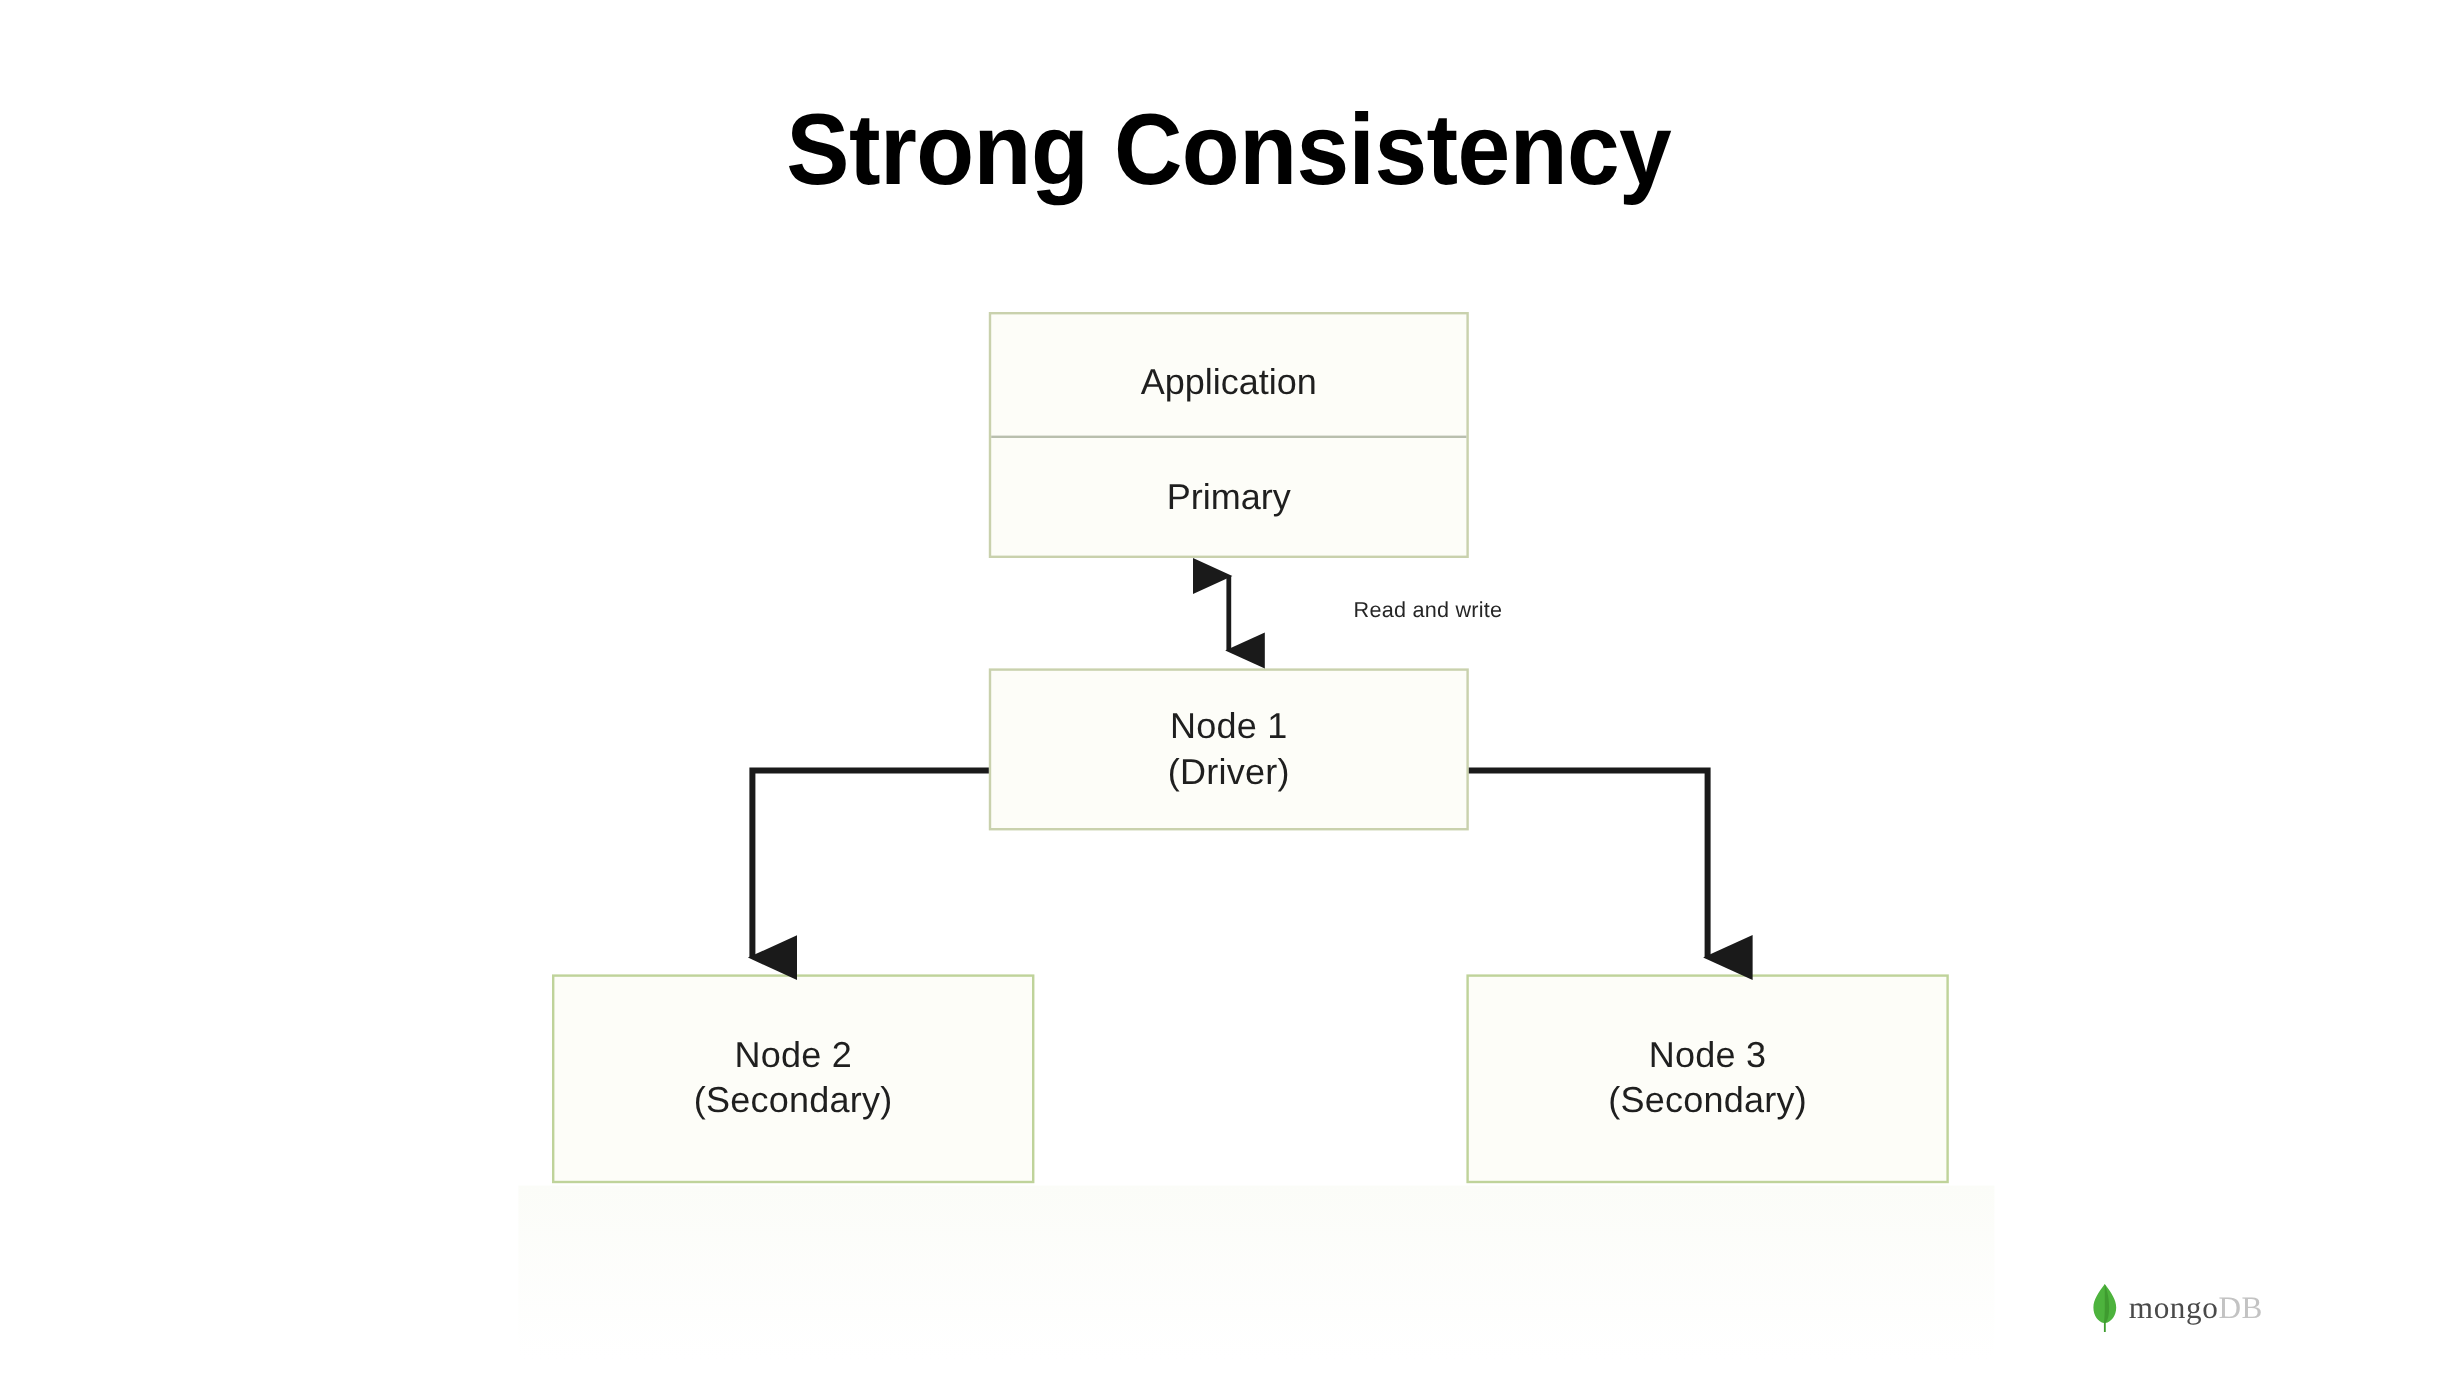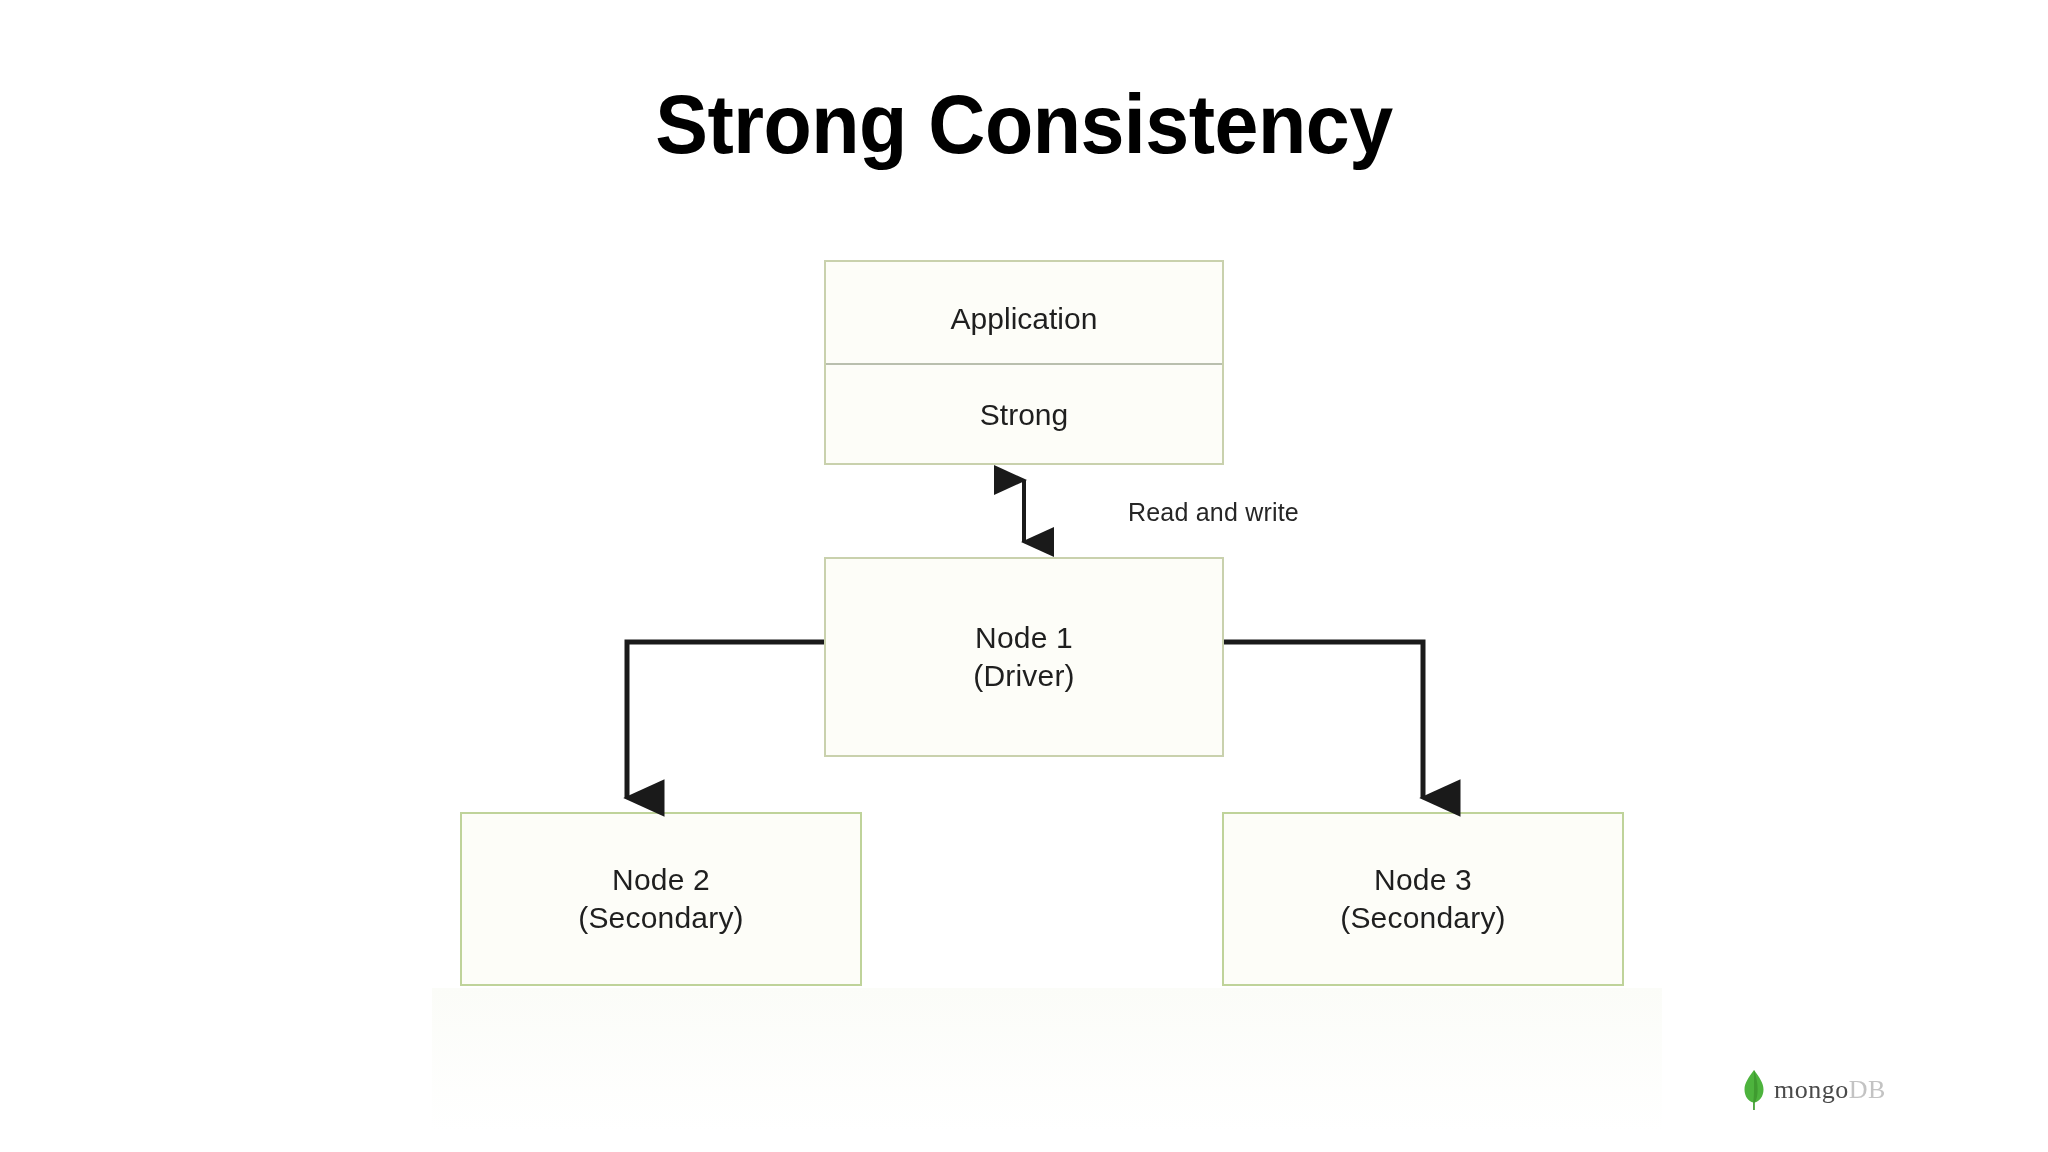--- a/index.html
+++ b/index.html
@@ -92,40 +92,40 @@
     justify-content: center;
     font-size: 30px;
     color: #1f1f1f;
     border: 0;
     background: transparent;
   }
   #box-application { top: 0;   height: 114px; justify-content: center; }
   #box-driver      { top: 101px; height: 102px; border-top: 2px solid #b9bfae; }
 
   
-  #box-node1 { left: 824px;  top: 557px;  width: 400px; height: 200px; }
+  #box-node1 { left: 824px;  top: 557px;  width: 400px; height: 135px; }
   #box-node2 { left: 426px;  top: 812px;  width: 402px; height: 174px; border-color: #bfd39a; margin-left: 34px; }
   #box-node3 { left: 1222px; top: 812px;  width: 402px; height: 174px; border-color: #bfd39a; }
 
   
   #connectors {
     position: absolute;
     left: 0;
     top: 0;
     width: 2048px;
     height: 1152px;
     pointer-events: none;
   }
 
   
   #label-read-write {
     position: absolute;
     left: 1128px;
     top: 498px;
-    font-size: 25px;
+    font-size: 18px;
     color: #262626;
     white-space: nowrap;
     letter-spacing: 0.2px;
   }
 
   
   #logo-mongodb {
     position: absolute;
     left: 1743px;
     top: 1065px;
@@ -156,21 +156,21 @@
 
   <div class="bg-wash"></div>
 
   <h1 id="title">Strong Consistency</h1>
 
   <div id="appdriver-group">
     <div id="box-application">
       <span class="label">Application</span>
     </div>
     <div id="box-driver">
-      <span class="label">Strong</span>
+      <span class="label">Primary</span>
     </div>
   </div>
 
   <div class="box" id="box-node1">
     <div>
       <span class="label">Node 1</span>
       <span class="sub">(Driver)</span>
     </div>
   </div>
 

